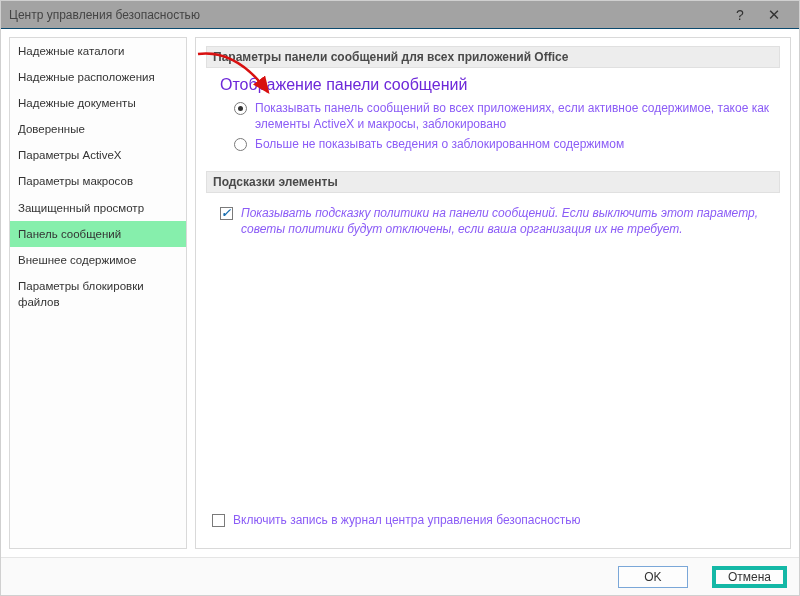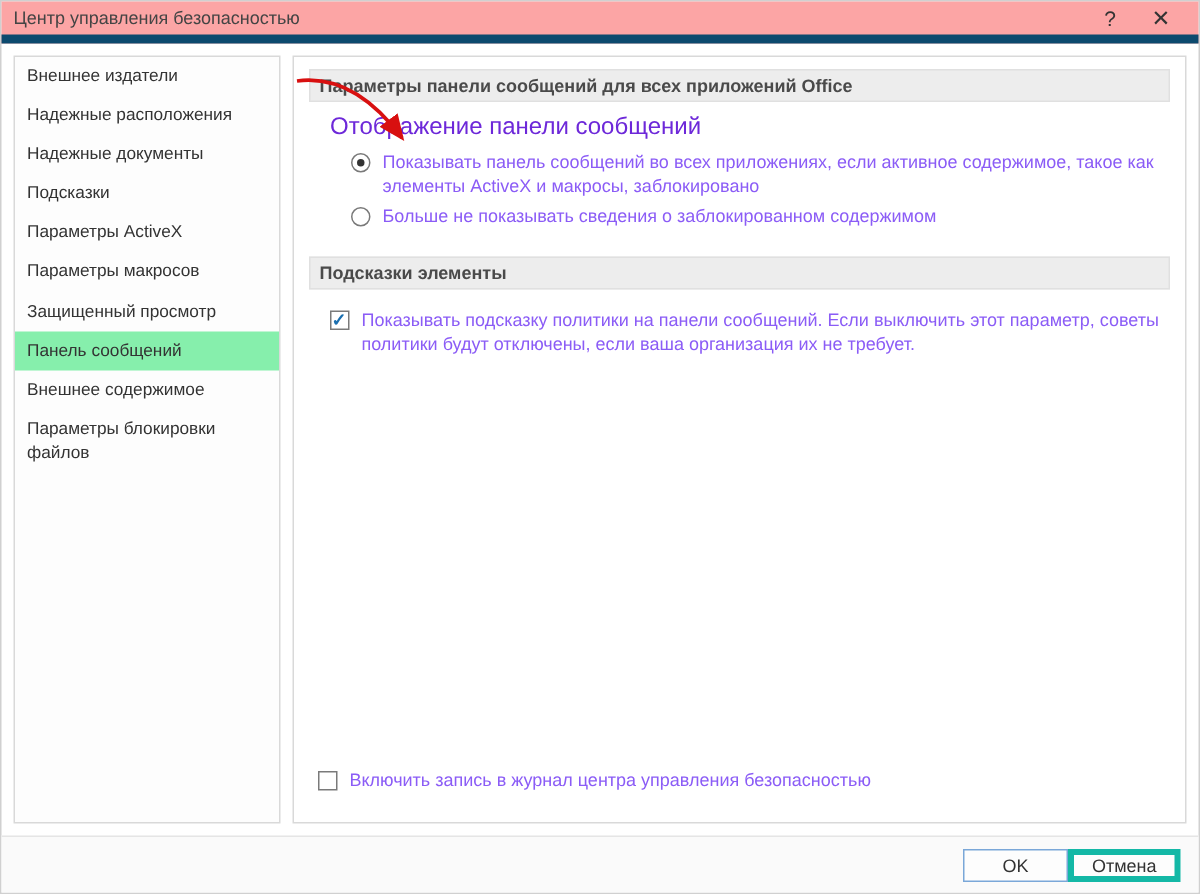--- a/index.html
+++ b/index.html
@@ -19,22 +19,22 @@
     height: 596px;
     border: 1px solid #d0d0d0;
     display: flex;
     flex-direction: column;
   }
   .titlebar {
     height: 28px;
     display: flex;
     align-items: center;
     padding: 0 8px;
-    border-bottom: 6px solid #0c4a6e;
-    background: #fca5a5;
+    border-bottom: 1px solid #0c4a6e;
+    background: #a3a3a3;
   }
   .titlebar .title {
     flex: 1;
     font-size: 12px;
     color: #444;
   }
   .tb-btn {
     width: 34px;
     height: 24px;
     display: flex;
@@ -91,21 +91,21 @@
     color: #6d28d9;
     margin-bottom: 6px;
     font-size: 16px;
   }
   .radio-row, .check-row {
     display: flex;
     align-items: flex-start;
     gap: 8px;
     margin: 4px 0 4px 14px;
   }
-  .radio-row.nobullet { margin-left: 0; }
+  .radio-row.nobullet { margin-left: 0; font-style: italic; }
   .radio {
     width: 13px; height: 13px;
     border: 1px solid #7a7a7a;
     border-radius: 50%;
     margin-top: 2px;
     flex: 0 0 13px;
     position: relative;
     background: #fff;
   }
   .radio.checked::after {
@@ -140,21 +140,21 @@
   .content-bottom {
     margin-top: auto;
     padding: 6px 6px 8px 6px;
   }
   .check-row.bottom { margin-left: 0; }
   .footer {
     height: 38px;
     display: flex;
     align-items: center;
     justify-content: flex-end;
-    gap: 0;
+    gap: 24px;
     padding: 0 12px;
     border-top: 1px solid #e5e5e5;
     background: #fafafa;
   }
   .btn {
     min-width: 70px;
     height: 22px;
     border: 4px solid #14b8a6;
     background: #fdfdfd;
     font-size: 12px;
@@ -182,24 +182,24 @@
 
   <div class="titlebar">
     <div class="title">Центр управления безопасностью</div>
     <div class="tb-btn">?</div>
     <div class="tb-btn close">✕</div>
   </div>
 
   <div class="body">
 
     <div class="sidebar">
-      <div class="sidebar-item">Внешнее издатели</div>
+      <div class="sidebar-item">Надежные каталоги</div>
       <div class="sidebar-item">Надежные расположения</div>
       <div class="sidebar-item">Надежные документы</div>
-      <div class="sidebar-item">Подсказки</div>
+      <div class="sidebar-item">Доверенные</div>
       <div class="sidebar-item">Параметры ActiveX</div>
       <div class="sidebar-item">Параметры макросов</div>
       <div class="sidebar-item">Защищенный просмотр</div>
       <div class="sidebar-item selected">Панель сообщений</div>
       <div class="sidebar-item">Внешнее содержимое</div>
       <div class="sidebar-item">Параметры блокировки файлов</div>
     </div>
 
     <div class="content">
 

